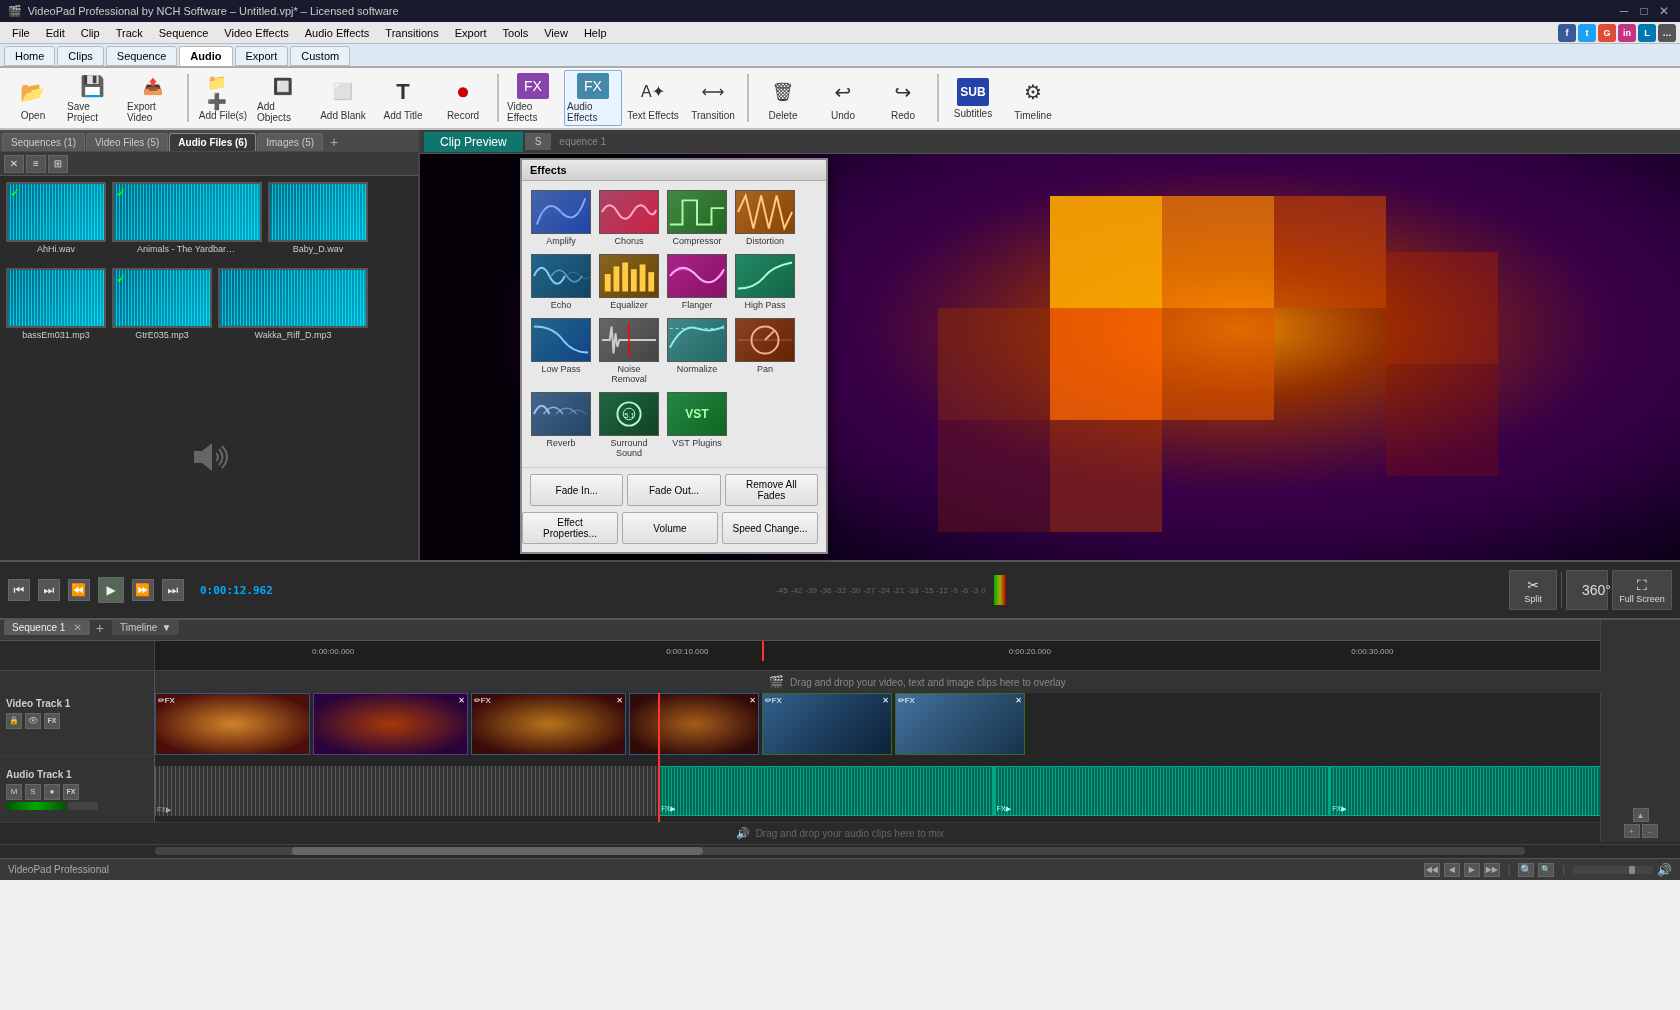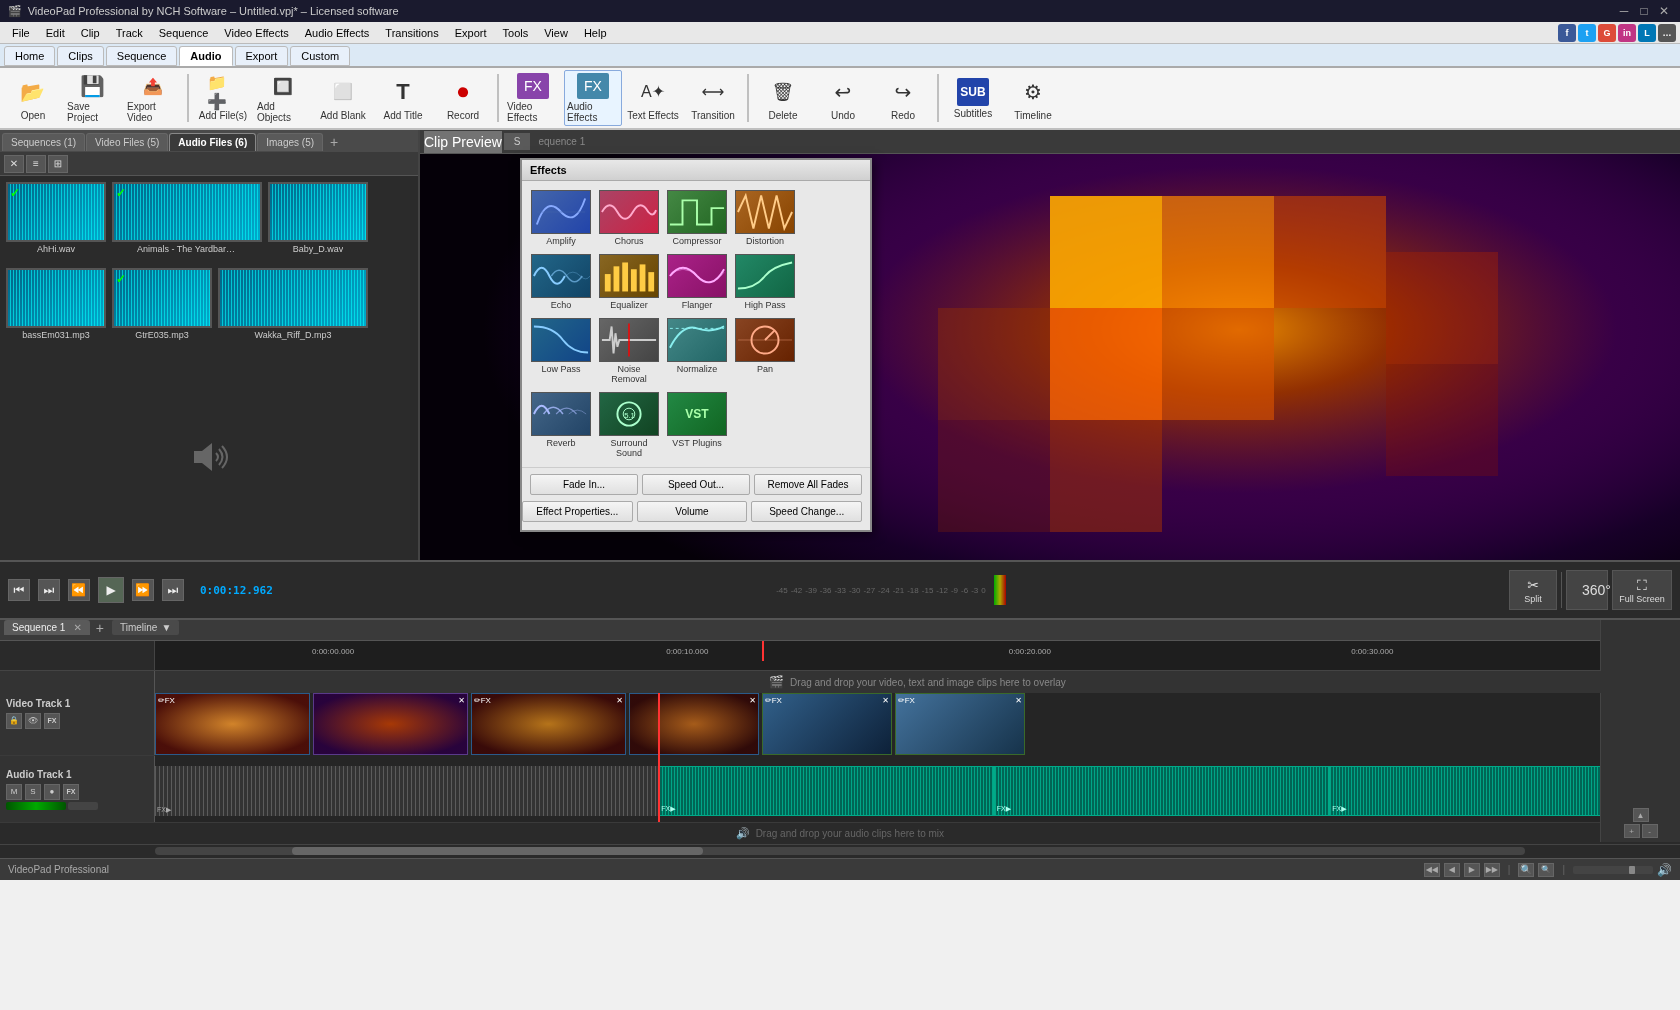--- a/index.html
+++ b/index.html
@@ -283,21 +283,21 @@
         <path d="M32,16 Q36,20 32,24" stroke="#666" stroke-width="2" fill="none"></path>
         <path d="M35,12 Q42,20 35,28" stroke="#666" stroke-width="2" fill="none"></path>
         <path d="M38,9 Q48,20 38,31" stroke="#666" stroke-width="2" fill="none"></path>
       </svg>
     </div>
   </div>
 
   <div style="display:flex; flex-direction:column; flex:1; background:#1a1a1a; position:relative;">
 
     <div style="background:#3a3a3a; height:24px; display:flex; align-items:center; padding:0 4px; border-bottom:1px solid #555;">
-      <div style="padding:3px 0; background:#737373; color:#fff; font-size:14px; cursor:pointer; margin-right:2px;">Clip Preview</div>
+      <div style="padding:3px 16px; background:#0f766e; color:#fff; font-size:12px; cursor:pointer; margin-right:2px;">Clip Preview</div>
       <div style="padding:3px 10px; background:#5a5a5a; color:#ccc; font-size:10px; cursor:pointer;">S</div>
       <span style="color:#888; font-size:10px; margin-left:8px;">equence 1</span>
     </div>
 
     <div id="preview-content">
       <div id="preview-video">
         <div class="preview-overlay"></div>
 
         <svg width="100%" height="100%" viewBox="0 0 900 390" preserveAspectRatio="xMidYMid slice" style="position:absolute;top:0;left:0;">
           <rect width="900" height="390" fill="#0a0005"></rect>
@@ -320,21 +320,21 @@
           <rect x="370" y="160" width="80" height="80" fill="#993300" opacity="0.4"></rect>
           <rect x="370" y="240" width="80" height="80" fill="#882200" opacity="0.3"></rect>
           <rect x="450" y="240" width="80" height="80" fill="#aa3300" opacity="0.5"></rect>
           <rect x="690" y="120" width="80" height="80" fill="#aa2200" opacity="0.4"></rect>
           <rect x="690" y="200" width="80" height="80" fill="#881100" opacity="0.3"></rect>
         </svg>
       </div>
     </div>
   </div>
 
-  <div id="effects-panel" style="position:absolute; left:520px; top:28px; width:352px; background:#b91c1c; border:2px solid #888; box-shadow:3px 3px 10px rgba(0,0,0,0.5); z-index:200;">
+  <div id="effects-panel" style="position:absolute; left:520px; top:28px; width:308px; background:#b91c1c; border:2px solid #888; box-shadow:3px 3px 10px rgba(0,0,0,0.5); z-index:200;">
     <div id="effects-title" style="background:linear-gradient(to bottom,#e8e8e8,#d0d0d0); padding:4px 8px; font-weight:bold; font-size:11px; border-bottom:1px solid #aaa;">
       <span>Effects</span>
     </div>
     <div id="effects-grid" style="display:flex; flex-wrap:wrap; padding:6px; gap:2px; background:#e8e8e8;">
 
       <div class="effect-item">
         <div class="effect-thumb eff-amplify" style="width:60px;height:44px;border:1px solid #555; position:relative; overflow:hidden;">
           <svg width="60" height="44" viewBox="0 0 60 44">
               <path d="M5,35 Q15,5 30,22 Q45,38 55,8" stroke="#88aaff" stroke-width="2" fill="none"></path>
               <path d="M5,22 L55,22" stroke="#4466aa" stroke-width="1" opacity="0.5"></path>
@@ -468,21 +468,21 @@
       <div class="effect-item">
         <div class="effect-thumb eff-vst" style="width:60px;height:44px;border:1px solid #555; overflow:hidden; display:flex; align-items:center; justify-content:center;">
           <span style="color:#aaffaa; font-size:12px; font-weight:bold;">VST</span>
         </div>
         <div class="effect-name">VST Plugins</div>
       </div>
     </div>
 
     <div style="display:flex; gap:4px; padding:6px 8px; border-top:1px solid #ccc; background:#e8e8e8;">
       <button class="effects-btn">Fade In...</button>
-      <button class="effects-btn">Speed Out...</button>
+      <button class="effects-btn">Fade Out...</button>
       <button class="effects-btn">Remove All Fades</button>
     </div>
 
     <div style="display:flex; gap:4px; padding:0 8px 8px 0; background:#e8e8e8;">
       <button class="effects-btn">Effect Properties...</button>
       <button class="effects-btn">Volume</button>
       <button class="effects-btn">Speed Change...</button>
     </div>
   </div>
 

